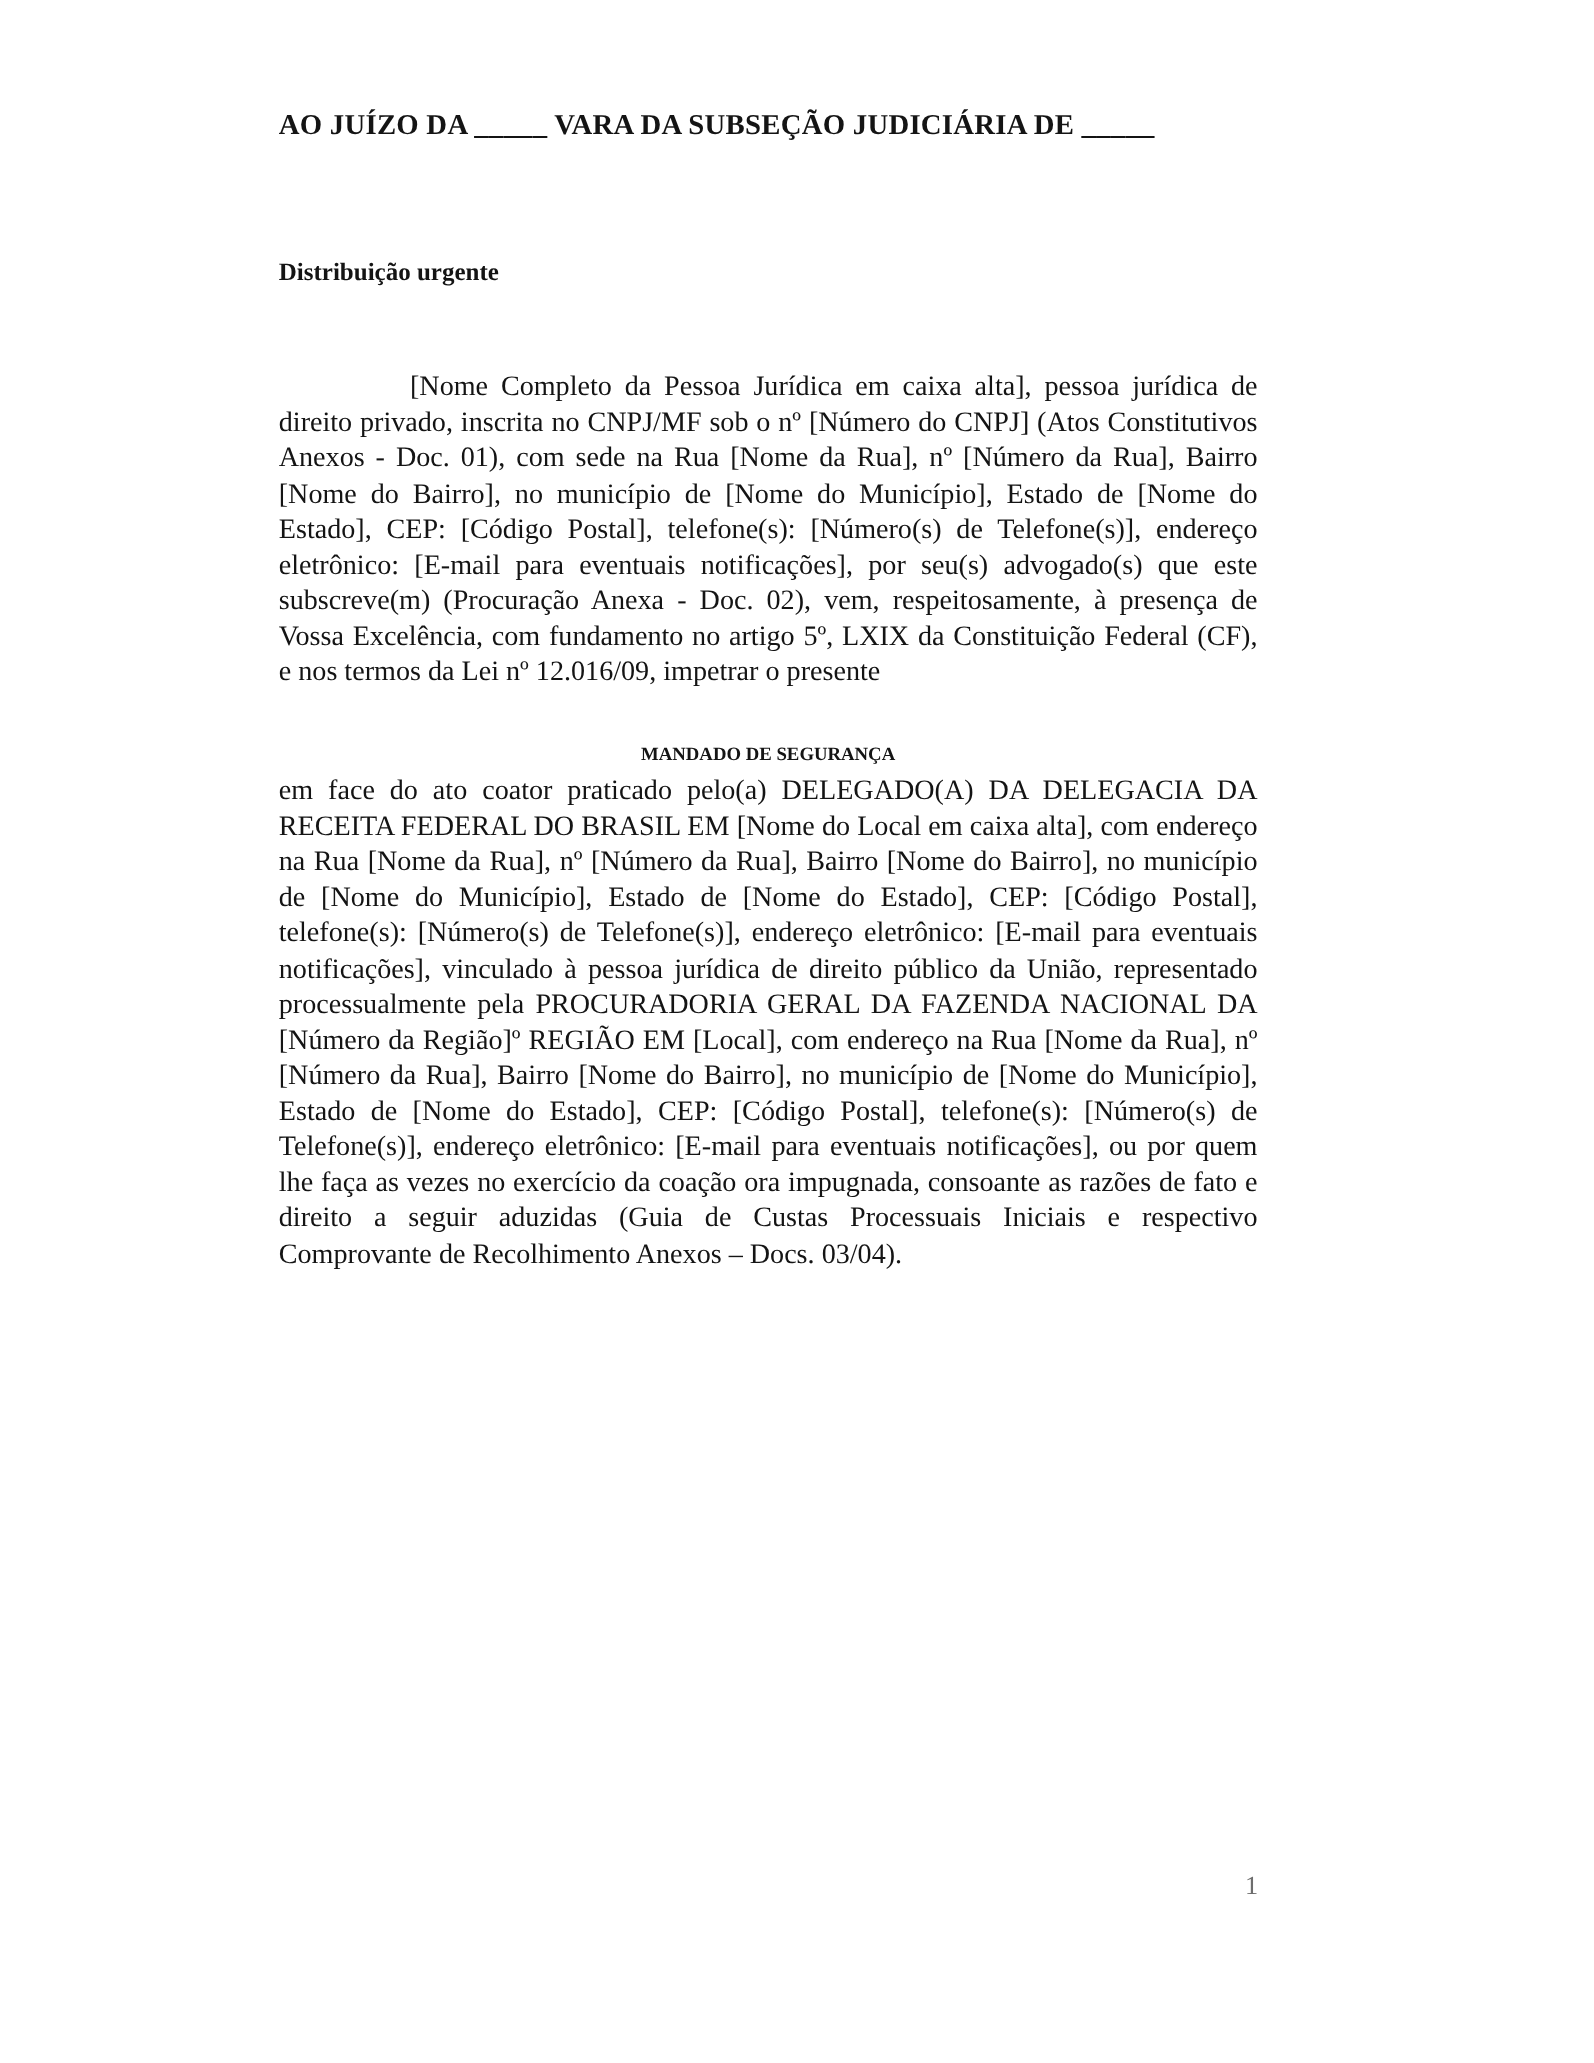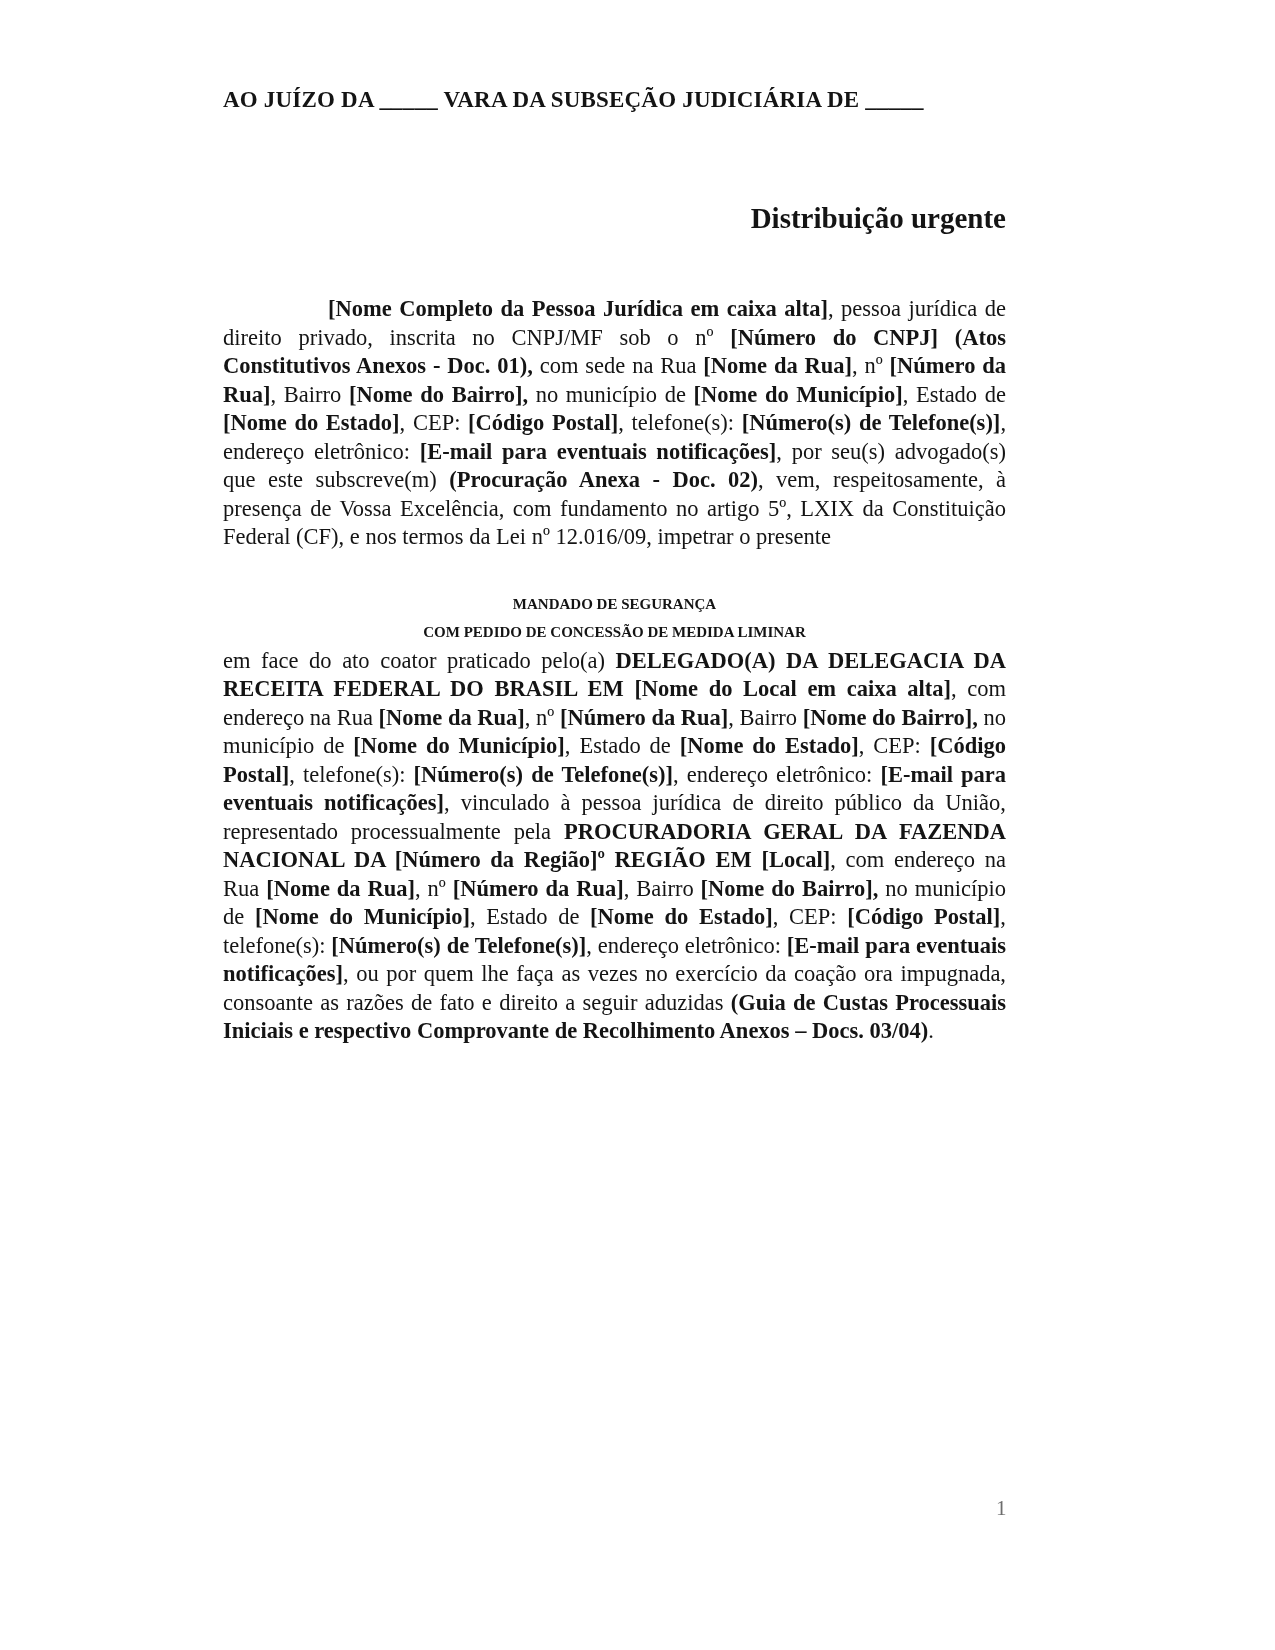--- a/index.html
+++ b/index.html
@@ -26,24 +26,23 @@
     margin: 0;
     padding-top: 85px;
     font-size: 23px;
     line-height: 30px;
     font-weight: 700;
     white-space: nowrap;
     letter-spacing: 0.2px;
   }
   .urgency-note {
     margin: 88px 0 0 0;
-    font-size: 29px;
+    font-size: 20px;
     line-height: 30px;
     font-weight: 700;
-    text-align: right;
   }
   .para {
     margin: 0;
     font-size: 22.5px;
     line-height: 28.5px;
     text-align: justify;
   }
   .petitioner-paragraph {
     margin-top: 62px;
     text-indent: 105px;
@@ -58,37 +57,36 @@
   .respondent-paragraph {
   }
   .page-number {
     position: absolute;
     left: 996px;
     top: 1494px;
     font-size: 21px;
     line-height: 28px;
     color: #6d6d6d;
   }
-  .run-bold { font-weight: 700; }
+  .run-bold { font-weight: 400; }
 </style>
 </head>
 <body>
 
 <div class="page">
   <div class="content">
 
     <p class="court-heading">AO JUÍZO DA _____ VARA DA SUBSEÇÃO JUDICIÁRIA DE _____</p>
 
     <p class="urgency-note">Distribuição urgente</p>
 
     <p class="para petitioner-paragraph"><span class="run-bold">[Nome Completo da Pessoa Jurídica em caixa alta]</span><span>, pessoa jurídica de direito privado, inscrita no CNPJ/MF sob o nº </span><span class="run-bold">[Número do CNPJ] (Atos Constitutivos Anexos - Doc. 01),</span><span> com sede na Rua </span><span class="run-bold">[Nome da Rua]</span><span>, nº </span><span class="run-bold">[Número da Rua]</span><span>, Bairro </span><span class="run-bold">[Nome do Bairro],</span><span> no município de </span><span class="run-bold">[Nome do Município]</span><span>, Estado de </span><span class="run-bold">[Nome do Estado]</span><span>, CEP: </span><span class="run-bold">[Código Postal]</span><span>, telefone(s): </span><span class="run-bold">[Número(s) de Telefone(s)]</span><span>, endereço eletrônico: </span><span class="run-bold">[E-mail para eventuais notificações]</span><span>, por seu(s) advogado(s) que este subscreve(m) </span><span class="run-bold">(Procuração Anexa - Doc. 02)</span><span>, vem, respeitosamente, à presença de Vossa Excelência, com fundamento no artigo 5º, LXIX da Constituição Federal (CF), e nos termos da Lei nº 12.016/09, impetrar o presente</span></p>
 
     <p class="action-title">
       <span>MANDADO DE SEGURANÇA</span><br>
-      <span>COM PEDIDO DE CONCESSÃO DE MEDIDA LIMINAR</span>
     </p>
 
     <p class="para respondent-paragraph"><span>em face do ato coator praticado pelo(a) </span><span class="run-bold">DELEGADO(A) DA DELEGACIA DA RECEITA FEDERAL DO BRASIL EM [Nome do Local em caixa alta]</span><span>, com endereço na Rua </span><span class="run-bold">[Nome da Rua]</span><span>, nº </span><span class="run-bold">[Número da Rua]</span><span>, Bairro </span><span class="run-bold">[Nome do Bairro],</span><span> no município de </span><span class="run-bold">[Nome do Município]</span><span>, Estado de </span><span class="run-bold">[Nome do Estado]</span><span>, CEP: </span><span class="run-bold">[Código Postal]</span><span>, telefone(s): </span><span class="run-bold">[Número(s) de Telefone(s)]</span><span>, endereço eletrônico: </span><span class="run-bold">[E-mail para eventuais notificações]</span><span>, vinculado à pessoa jurídica de direito público da União, representado processualmente pela </span><span class="run-bold">PROCURADORIA GERAL DA FAZENDA NACIONAL DA [Número da Região]º REGIÃO EM [Local]</span><span>, com endereço na Rua </span><span class="run-bold">[Nome da Rua]</span><span>, nº </span><span class="run-bold">[Número da Rua]</span><span>, Bairro </span><span class="run-bold">[Nome do Bairro],</span><span> no município de </span><span class="run-bold">[Nome do Município]</span><span>, Estado de </span><span class="run-bold">[Nome do Estado]</span><span>, CEP: </span><span class="run-bold">[Código Postal]</span><span>, telefone(s): </span><span class="run-bold">[Número(s) de Telefone(s)]</span><span>, endereço eletrônico: </span><span class="run-bold">[E-mail para eventuais notificações]</span><span>, ou por quem lhe faça as vezes no exercício da coação ora impugnada, consoante as razões de fato e direito a seguir aduzidas </span><span class="run-bold">(Guia de Custas Processuais Iniciais e respectivo Comprovante de Recolhimento Anexos – Docs. 03/04)</span><span>.</span></p>
 
   </div>
 
   <div class="page-number">1</div>
 </div>
 
 </body></html>

